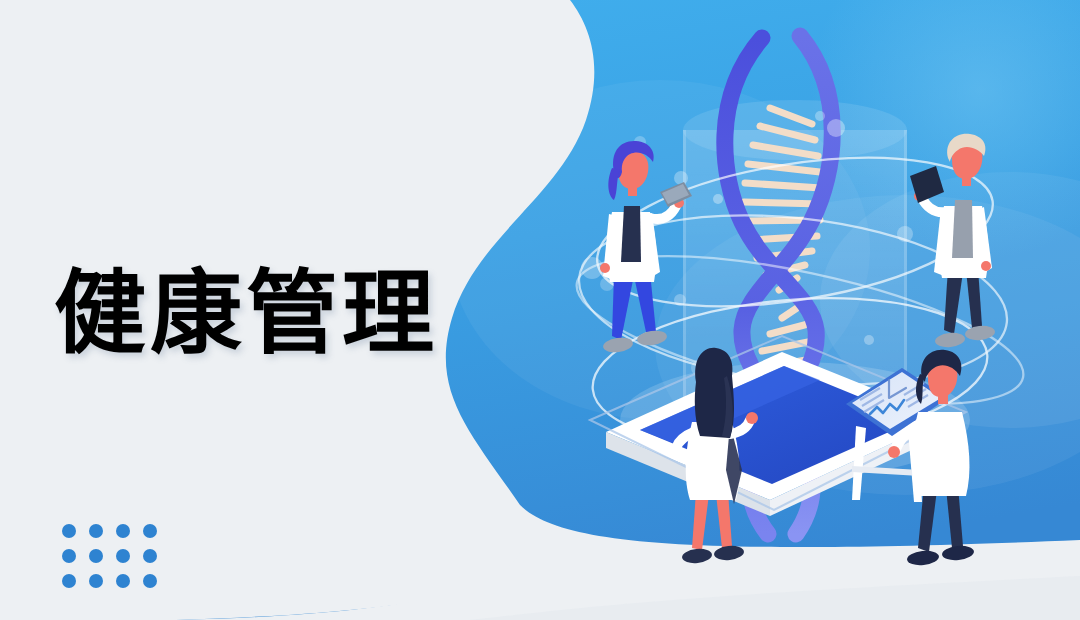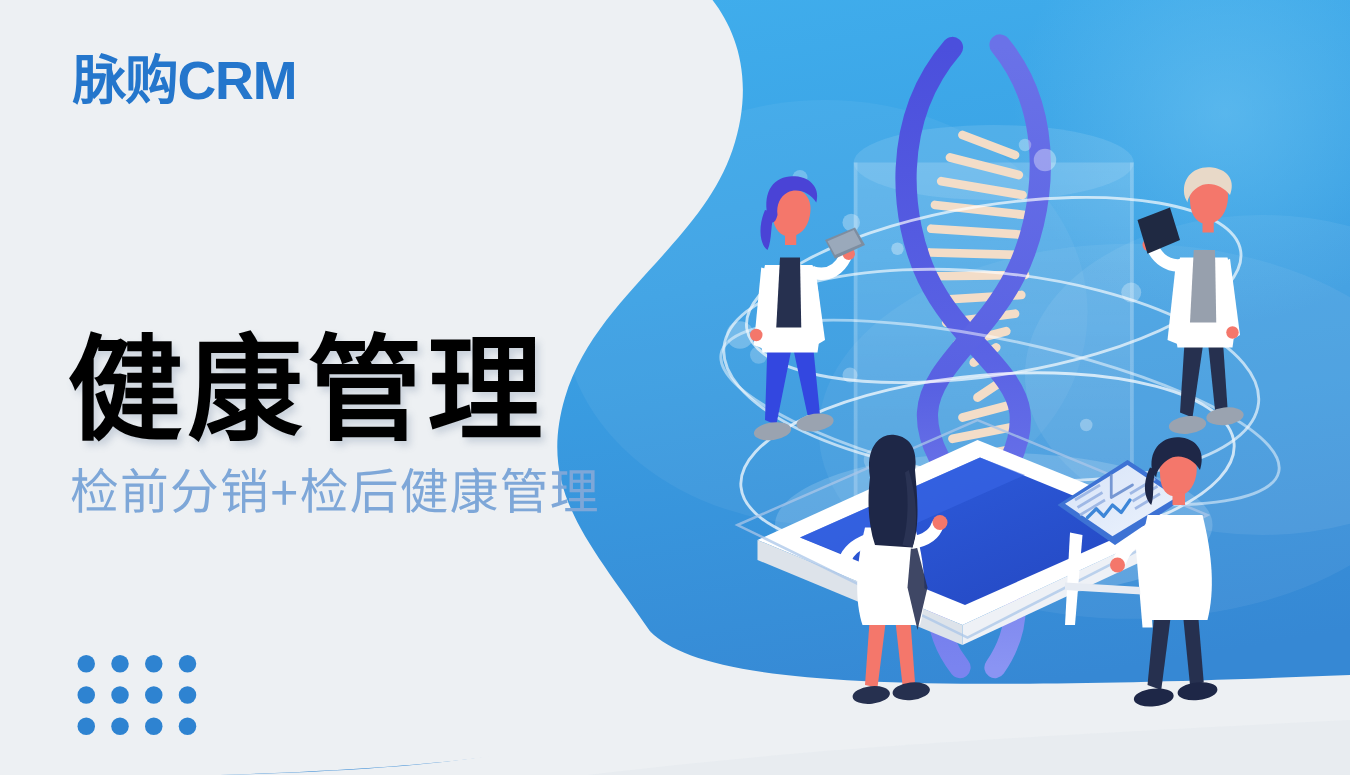--- a/index.html
+++ b/index.html
@@ -414,26 +414,24 @@
       <path d="M 922 378 C 918 360 930 348 945 350 C 960 352 964 364 960 376
                C 954 366 942 362 934 368 C 928 372 925 378 925 382 Z" fill="#1e2747"></path>
       <path d="M 920 374 C 914 386 915 398 921 404 C 924 396 921 384 925 376 Z" fill="#1e2747"></path>
 
       <rect x="938" y="394" width="10" height="10" fill="#f4776b"></rect>
     </g>
   </svg>
 
   <div class="left-col">
 
-    <div class="logo">脉购CRM</div>
 
     <h1 class="headline">健康管理</h1>
 
 
-    <div class="tagline">检前分销+检后健康管理</div>
 
     <div class="dot-grid">
         <i></i>
         <i></i>
         <i></i>
         <i></i>
         <i></i>
         <i></i>
         <i></i>
         <i></i>

